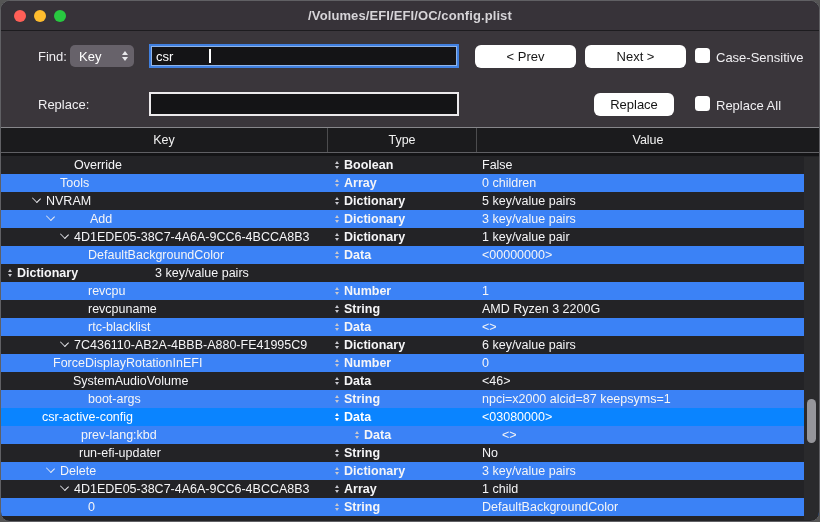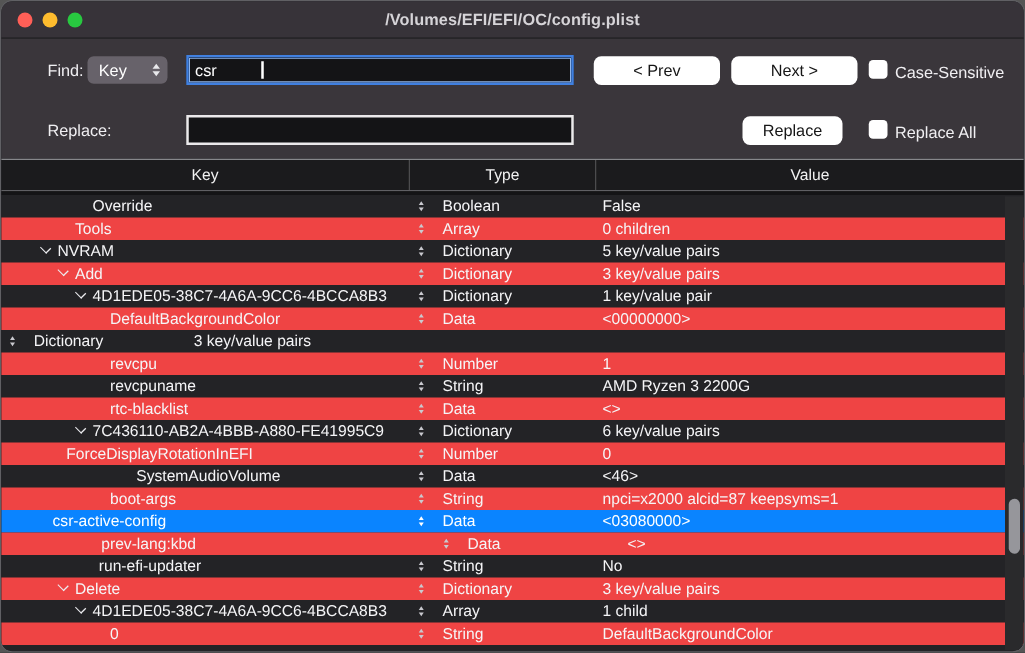--- a/index.html
+++ b/index.html
@@ -54,24 +54,24 @@
     font-size:12.5px; color:#f2f2f2; text-align:center; line-height:24px;
     overflow:hidden; white-space:nowrap;
   }
   .th.key  { width:327px; border-right:1px solid #4c4c4e; }
   .th.type { width:149px; border-right:1px solid #4c4c4e; }
   .th.val  { flex:1; }
   .hgap { height:3px; background:#141416; }
   .tbody { }
   .row { display:flex; height:18px; align-items:center; font-size:12.5px; color:#f5f5f7; }
   .row.even { background:#232326; }
-  .row.odd  { background:#ef4444; }
+  .row.odd  { background:#3b82f6; }
   .cell { height:18px; display:flex; align-items:center; overflow:hidden; white-space:nowrap; }
   .cell.key { width:327px; position:relative; }
-  .cell.type { width:149px; padding-left:7px; gap:15px; }
+  .cell.type { width:149px; padding-left:7px; gap:5px;font-weight:bold; }
   .cell.val { flex:1; padding-left:5px; }
   .chev {
     position:absolute; top:4px; width:7px; height:7px;
     border-right:1.6px solid #ececf0; border-bottom:1.6px solid #ececf0;
     transform:rotate(45deg) scale(1,0.82); transform-origin:center; margin-top:-1px;
   }
   .updown.sm { gap:1.5px; }
   .updown.sm .u { border-left-width:2.6px; border-right-width:2.6px; border-bottom:3.2px solid #c9c9cf; }
   .updown.sm .d { border-left-width:2.6px; border-right-width:2.6px; border-top:3.2px solid #c9c9cf; }
   .row.sel .updown.sm .u { border-bottom-color:#fff; }
@@ -180,21 +180,21 @@
               <i class="u"></i>
               <i class="d"></i>
             </span>
       <span class="ttext">Dictionary</span>
     </div>
     <div class="cell val">
       <span class="vtext">5 key/value pairs</span>
     </div>
   </div>
         <div class="row odd">
-    <div class="cell key" style="padding-left: 59px;">
+    <div class="cell key" style="padding-left: 89px;">
       <span class="chev" style="left: 46px;"></span>
       <span class="ktext">Add</span>
     </div>
     <div class="cell type">
       <span class="updown sm">
               <i class="u"></i>
               <i class="d"></i>
             </span>
       <span class="ttext">Dictionary</span>
     </div>
@@ -320,21 +320,21 @@
               <i class="u"></i>
               <i class="d"></i>
             </span>
       <span class="ttext">Number</span>
     </div>
     <div class="cell val">
       <span class="vtext">0</span>
     </div>
   </div>
         <div class="row even">
-    <div class="cell key" style="padding-left: 108px;">
+    <div class="cell key" style="padding-left: 72px;">
 
       <span class="ktext">SystemAudioVolume</span>
     </div>
     <div class="cell type">
       <span class="updown sm">
               <i class="u"></i>
               <i class="d"></i>
             </span>
       <span class="ttext">Data</span>
     </div>

